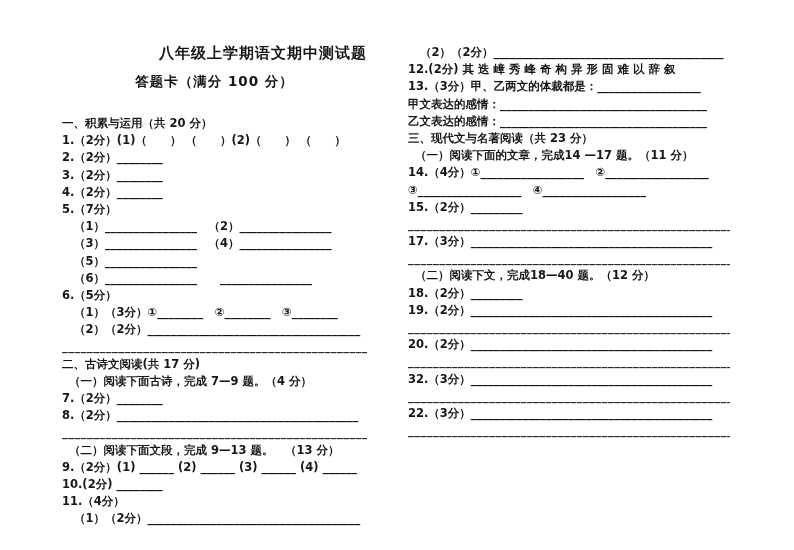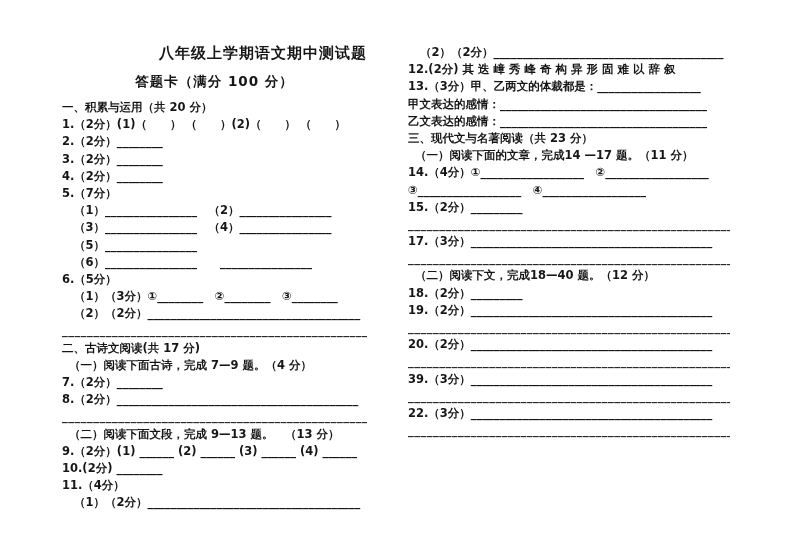--- a/index.html
+++ b/index.html
@@ -35,21 +35,21 @@
     letter-spacing: 1px;
     line-height: 19px;
     margin-bottom: 9px;
     white-space: nowrap;
   }
   .l-subtitle {
     text-align: center;
     font-size: 13.5px;
     letter-spacing: 1px;
     line-height: 18px;
-    margin-bottom: 9px;
+    margin-bottom: 25px;
     white-space: nowrap;
   }
   .line {
     font-size: 11.5px;
     line-height: 17.2px;
     height: 17.2px;
     white-space: nowrap;
     overflow: hidden;
   }
   .l-section { }
@@ -111,20 +111,20 @@
         <div class="line l-item">15.（2分）_________</div>
         <div class="line l-rule">________________________________________________________</div>
         <div class="line l-item">17.（3分）__________________________________________</div>
         <div class="line l-rule">________________________________________________________</div>
         <div class="line l-sub">（二）阅读下文，完成18—40 题。（12 分）</div>
         <div class="line l-item">18.（2分）_________</div>
         <div class="line l-item">19.（2分）__________________________________________</div>
         <div class="line l-rule">________________________________________________________</div>
         <div class="line l-item">20.（2分）__________________________________________</div>
         <div class="line l-rule">________________________________________________________</div>
-        <div class="line l-item">39.（3分）__________________________________________</div>
+        <div class="line l-item">32.（3分）__________________________________________</div>
         <div class="line l-rule">________________________________________________________</div>
         <div class="line l-item">22.（3分）__________________________________________</div>
         <div class="line l-rule">________________________________________________________</div>
       </div>
   </div>
 
 </div>
 
 </body></html>

